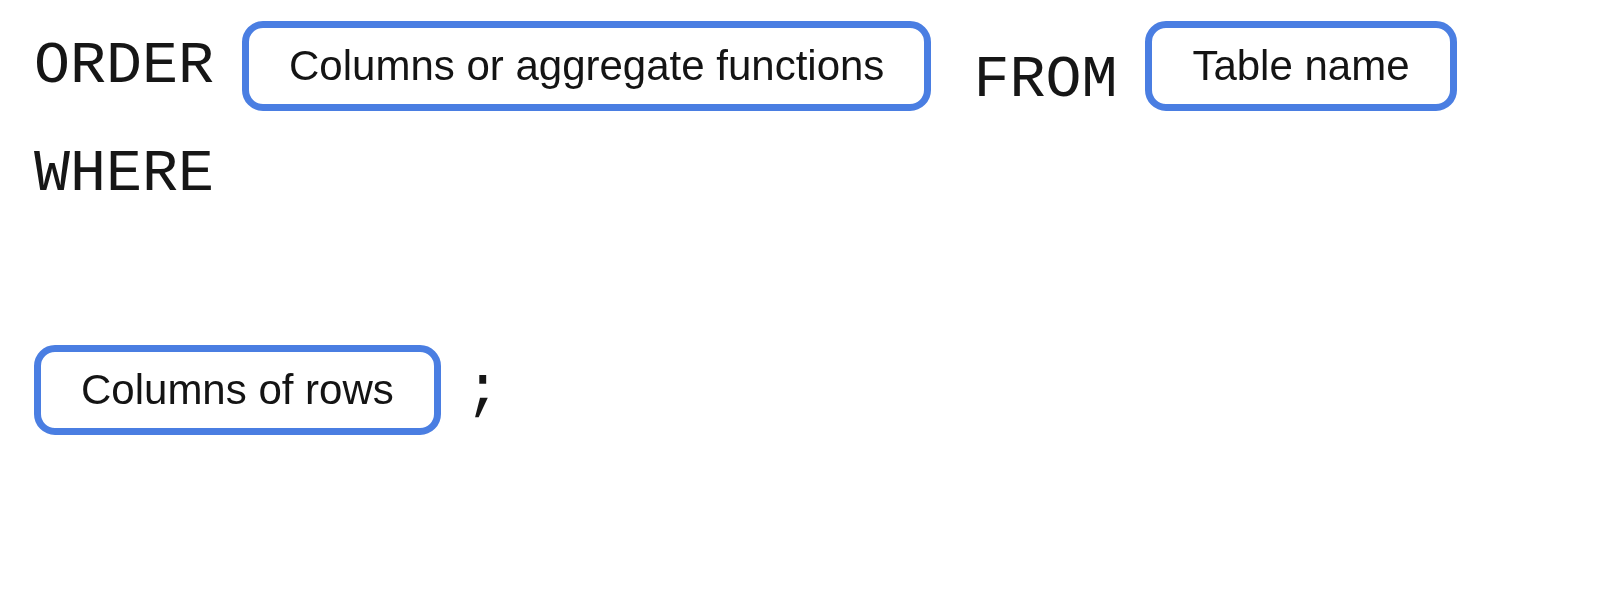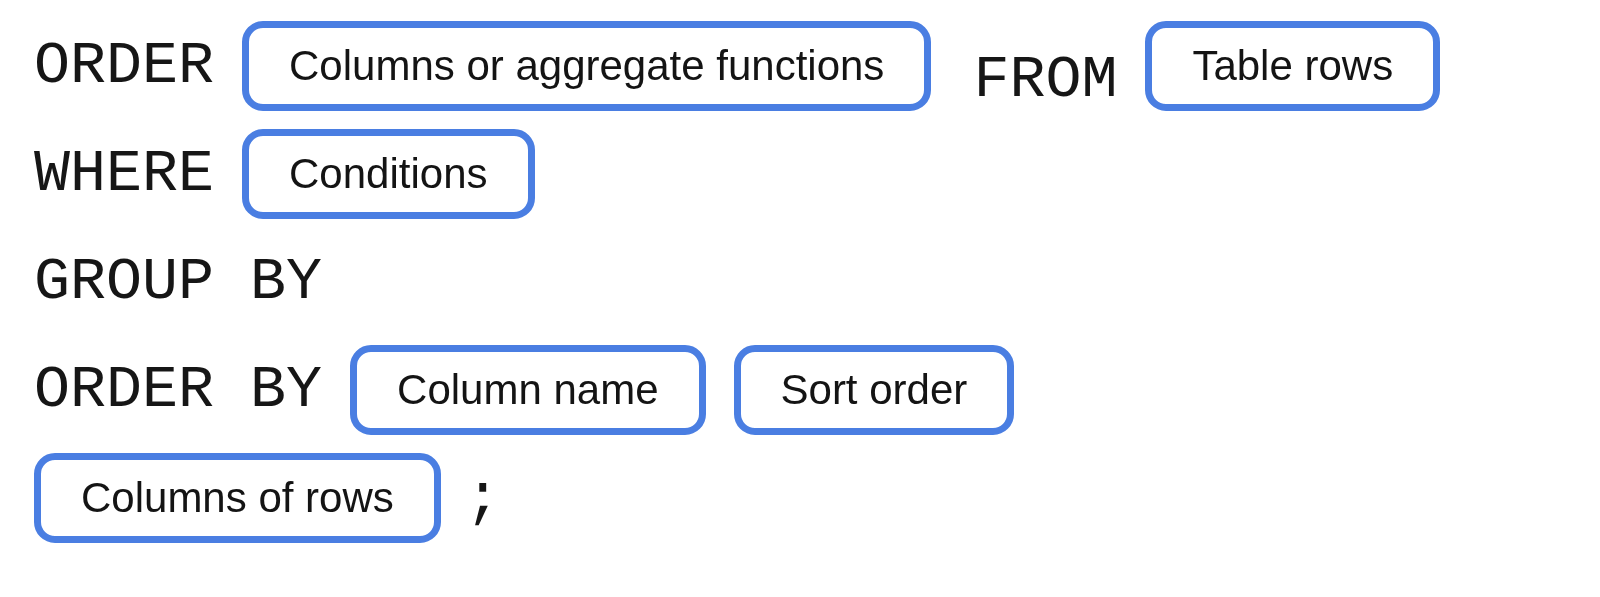--- a/index.html
+++ b/index.html
@@ -65,36 +65,29 @@
 </style>
 </head>
 <body>
 
 <div class="diagram">
 
   <div class="row">
     <span class="kw">ORDER</span>
     <span class="ph">Columns or aggregate functions</span>
     <span class="kw after-box">FROM</span>
-    <span class="ph">Table rows</span>
+    <span class="ph">Table name</span>
   </div>
 
   <div class="row">
     <span class="kw">WHERE</span>
-    <span class="ph">Conditions</span>
   </div>
 
   <div class="row">
-    <span class="kw">GROUP BY</span>
   </div>
 
-  <div class="row">
-    <span class="kw">ORDER BY</span>
-    <span class="ph">Column name</span>
-    <span class="ph">Sort order</span>
-  </div>
 
   <div class="row">
     <span class="ph">Columns of rows</span>
     <span class="punct">;</span>
   </div>
 
 </div>
 
 </body></html>

